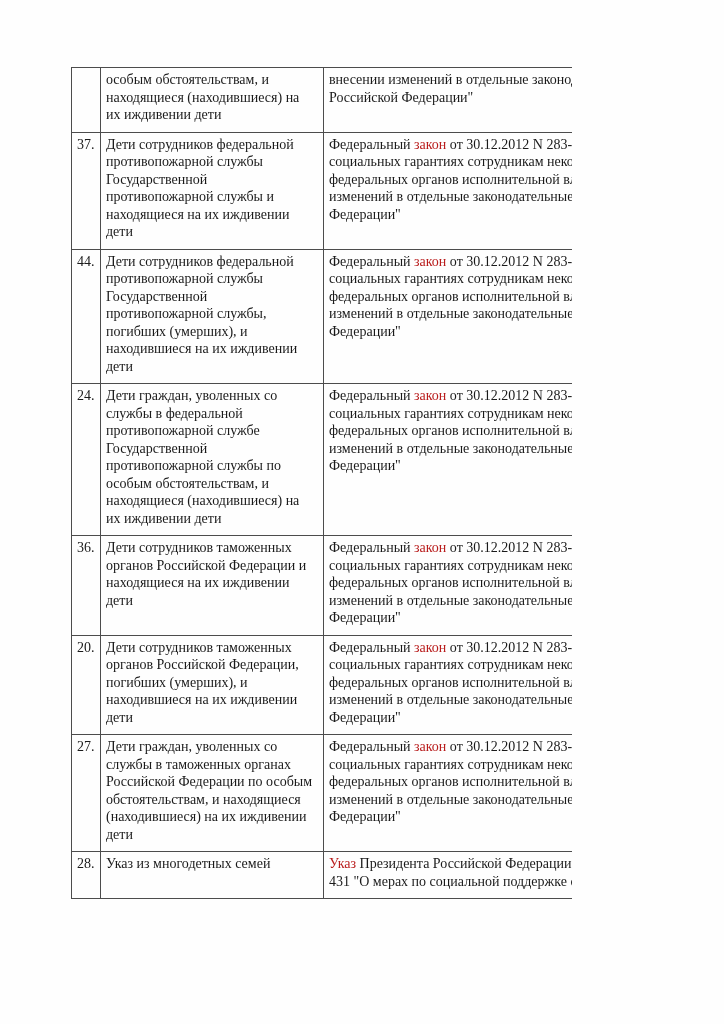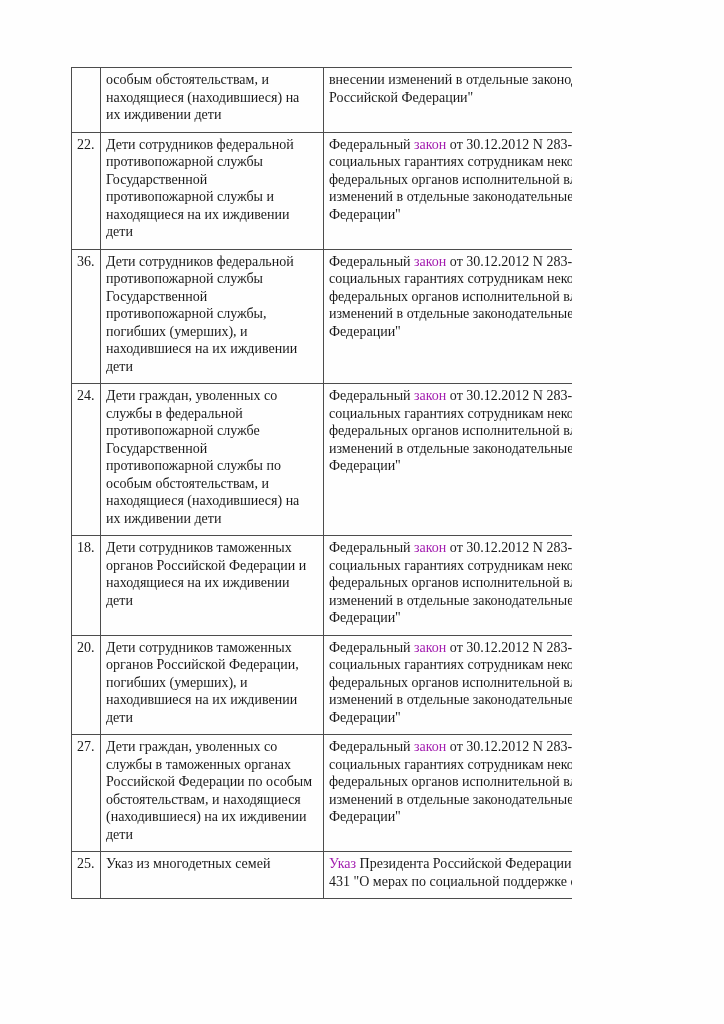--- a/index.html
+++ b/index.html
@@ -26,21 +26,21 @@
     font-size: 14px;
     line-height: 17.5px;
   }
   table.doc td {
     border: 1px solid #4c4c4c;
     vertical-align: top;
     padding: 3px 6px 8px 5px;
   }
   td.c-num { padding-left: 4px; padding-right: 2px; }
   a.doclink {
-    color: #a21caf;
+    color: #b91c1c;
     text-decoration: none;
     cursor: pointer;
   }
 </style>
 </head>
 <body>
 
 <div class="page">
   <table class="doc">
     <colgroup>
@@ -48,49 +48,49 @@
       <col style="width:223px">
       <col style="width:363px">
     </colgroup>
     <tbody>
       <tr>
         <td class="c-num"></td>
         <td class="c-cat">особым обстоятельствам, и находящиеся (находившиеся) на их иждивении дети</td>
         <td class="c-leg"><span>внесении изменений в отдельные законодательные акты Российской Федерации"</span></td>
       </tr>
       <tr>
-        <td class="c-num">22.</td>
+        <td class="c-num">37.</td>
         <td class="c-cat">Дети сотрудников федеральной противопожарной службы Государственной противопожарной службы и находящиеся на их иждивении дети</td>
         <td class="c-leg"><span>Федеральный </span><a href="#" class="doclink">закон</a><span> от 30.12.2012 N 283-ФЗ "О социальных гарантиях сотрудникам некоторых федеральных органов исполнительной власти и внесении изменений в отдельные законодательные акты Российской Федерации"</span></td>
       </tr>
       <tr>
-        <td class="c-num">36.</td>
+        <td class="c-num">44.</td>
         <td class="c-cat">Дети сотрудников федеральной противопожарной службы Государственной противопожарной службы, погибших (умерших), и находившиеся на их иждивении дети</td>
         <td class="c-leg"><span>Федеральный </span><a href="#" class="doclink">закон</a><span> от 30.12.2012 N 283-ФЗ "О социальных гарантиях сотрудникам некоторых федеральных органов исполнительной власти и внесении изменений в отдельные законодательные акты Российской Федерации"</span></td>
       </tr>
       <tr>
         <td class="c-num">24.</td>
         <td class="c-cat">Дети граждан, уволенных со службы в федеральной противопожарной службе Государственной противопожарной службы по особым обстоятельствам, и находящиеся (находившиеся) на их иждивении дети</td>
         <td class="c-leg"><span>Федеральный </span><a href="#" class="doclink">закон</a><span> от 30.12.2012 N 283-ФЗ "О социальных гарантиях сотрудникам некоторых федеральных органов исполнительной власти и внесении изменений в отдельные законодательные акты Российской Федерации"</span></td>
       </tr>
       <tr>
-        <td class="c-num">18.</td>
+        <td class="c-num">36.</td>
         <td class="c-cat">Дети сотрудников таможенных органов Российской Федерации и находящиеся на их иждивении дети</td>
         <td class="c-leg"><span>Федеральный </span><a href="#" class="doclink">закон</a><span> от 30.12.2012 N 283-ФЗ "О социальных гарантиях сотрудникам некоторых федеральных органов исполнительной власти и внесении изменений в отдельные законодательные акты Российской Федерации"</span></td>
       </tr>
       <tr>
         <td class="c-num">20.</td>
         <td class="c-cat">Дети сотрудников таможенных органов Российской Федерации, погибших (умерших), и находившиеся на их иждивении дети</td>
         <td class="c-leg"><span>Федеральный </span><a href="#" class="doclink">закон</a><span> от 30.12.2012 N 283-ФЗ "О социальных гарантиях сотрудникам некоторых федеральных органов исполнительной власти и внесении изменений в отдельные законодательные акты Российской Федерации"</span></td>
       </tr>
       <tr>
         <td class="c-num">27.</td>
         <td class="c-cat">Дети граждан, уволенных со службы в таможенных органах Российской Федерации по особым обстоятельствам, и находящиеся (находившиеся) на их иждивении дети</td>
         <td class="c-leg"><span>Федеральный </span><a href="#" class="doclink">закон</a><span> от 30.12.2012 N 283-ФЗ "О социальных гарантиях сотрудникам некоторых федеральных органов исполнительной власти и внесении изменений в отдельные законодательные акты Российской Федерации"</span></td>
       </tr>
       <tr>
-        <td class="c-num">25.</td>
+        <td class="c-num">28.</td>
         <td class="c-cat">Указ из многодетных семей</td>
         <td class="c-leg"><span></span><a href="#" class="doclink">Указ</a><span> Президента Российской Федерации от 05.05.1992 N 431 "О мерах по социальной поддержке семей"</span></td>
       </tr>
     </tbody>
   </table>
 </div>
 
 </body></html>

